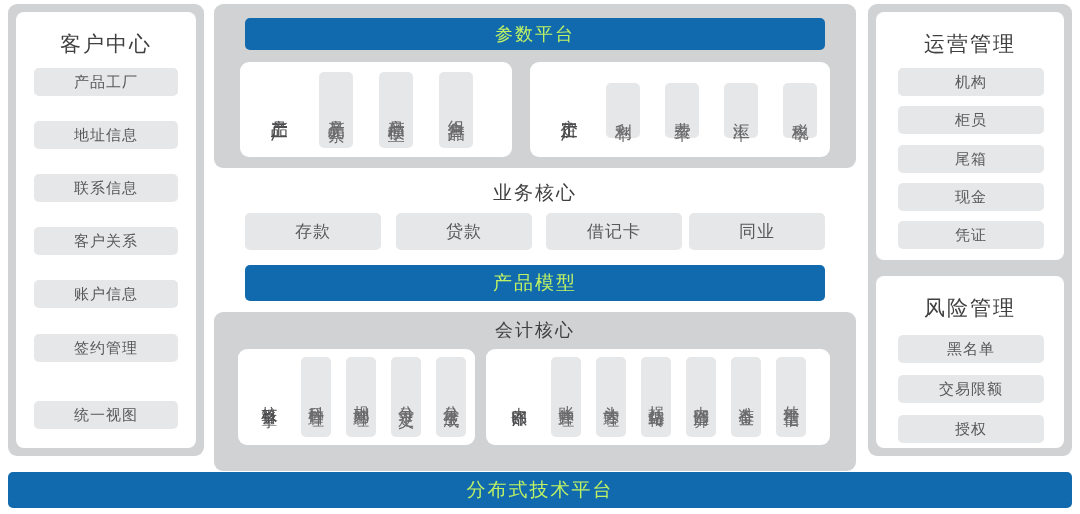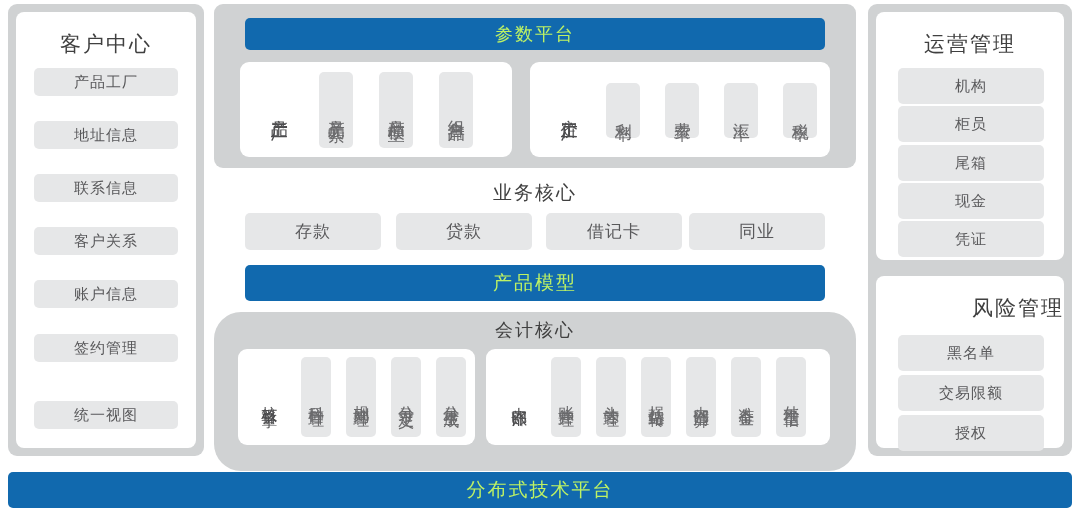--- a/index.html
+++ b/index.html
@@ -74,36 +74,36 @@
   .pf-label4{position:absolute;top:10px;width:34px;height:76px;font-size:17px;}
   .pf-item4{position:absolute;top:10px;width:34px;height:76px;font-size:17px;}
   .pr-item2{position:absolute;top:21px;width:34px;height:55px;font-size:17px;}
 
   
   #biz-title{position:absolute;left:0;top:176px;width:642px;font-size:19px;}
   .biz-chip{position:absolute;top:209px;width:136px;height:37px;font-size:17px;}
   #acct-bar{position:absolute;left:31px;top:261px;width:580px;height:36px;font-size:19px;}
 
   
-  #acc-panel{position:absolute;left:0;top:308px;width:642px;height:159px;border-radius:27px;}
+  #acc-panel{position:absolute;left:0;top:308px;width:642px;height:159px;}
   #acc-title{position:absolute;left:0;top:6px;width:642px;font-size:18px;}
   #acc-g1{position:absolute;left:24px;top:37px;width:237px;height:96px;}
   #acc-g2{position:absolute;left:272px;top:37px;width:344px;height:96px;}
   .ac-label{position:absolute;top:8px;width:30px;height:80px;font-size:16px;}
   .ac-item{position:absolute;top:8px;width:30px;height:80px;font-size:16px;}
 
   
   #right-outer{position:absolute;left:868px;top:4px;width:204px;height:452px;}
   #ops-card{position:absolute;left:8px;top:8px;width:188px;height:248px;
             background:#fff;border-radius:8px;}
   #risk-card{position:absolute;left:8px;top:272px;width:188px;height:172px;
              background:#fff;border-radius:8px;}
   #ops-title{position:absolute;left:0;top:18px;width:188px;font-size:21px;}
-  #risk-title{position:absolute;left:0;top:18px;width:188px;font-size:21px;text-align:right;}
-  .right-chip{position:absolute;left:22px;width:146px;height:36px;font-size:15px;}
+  #risk-title{position:absolute;left:0;top:18px;width:188px;font-size:21px;}
+  .right-chip{position:absolute;left:22px;width:146px;height:28px;font-size:15px;}
 
   
   #bottom-bar{position:absolute;left:8px;top:472px;width:1064px;height:36px;font-size:19px;}
 </style>
 </head>
 <body>
 
 <div class="canvas">
 
   <div id="left-outer" class="panel-gray">

